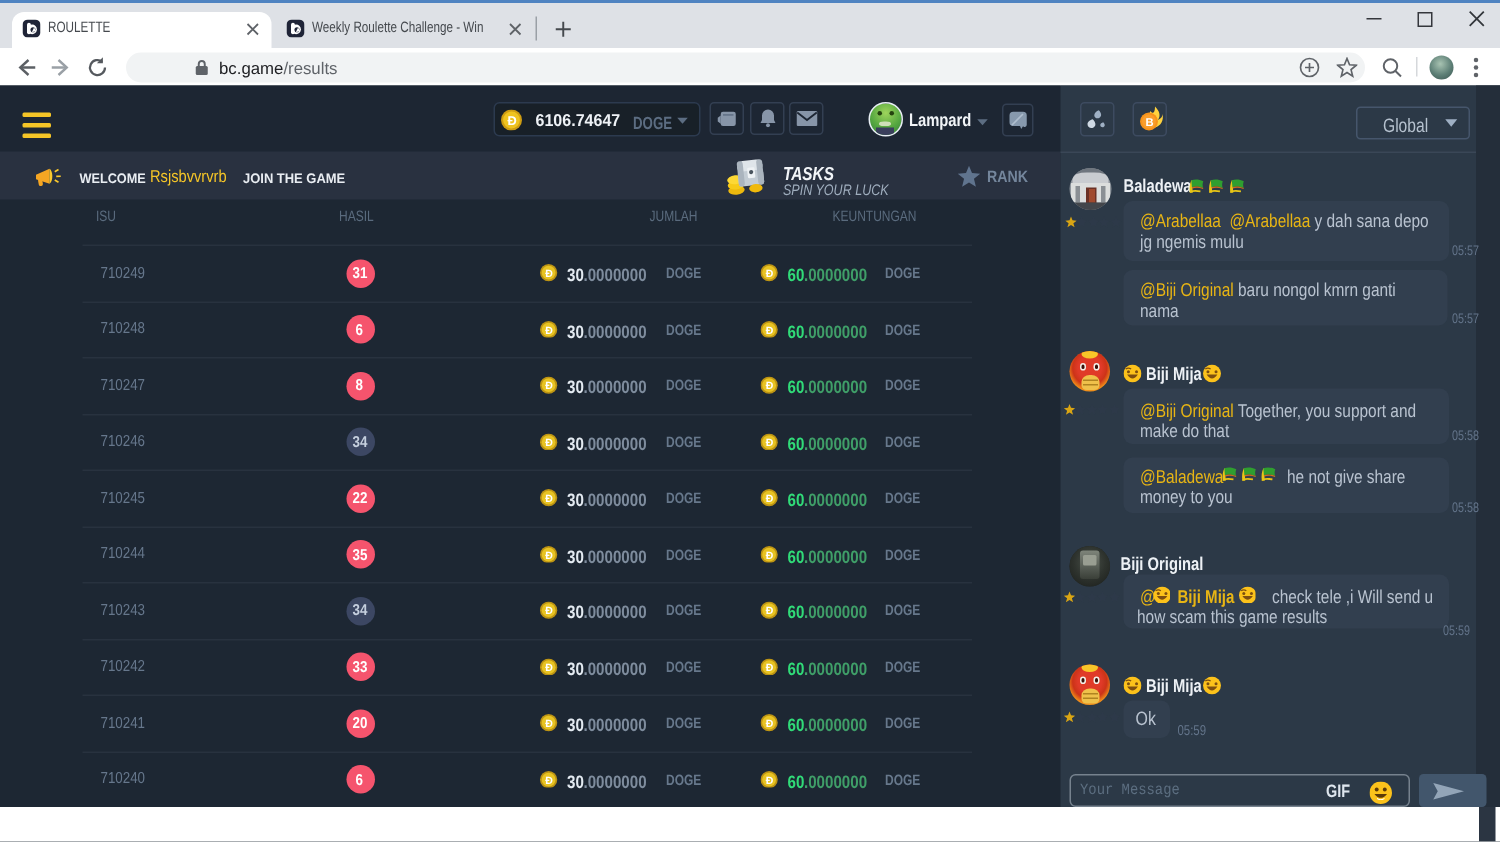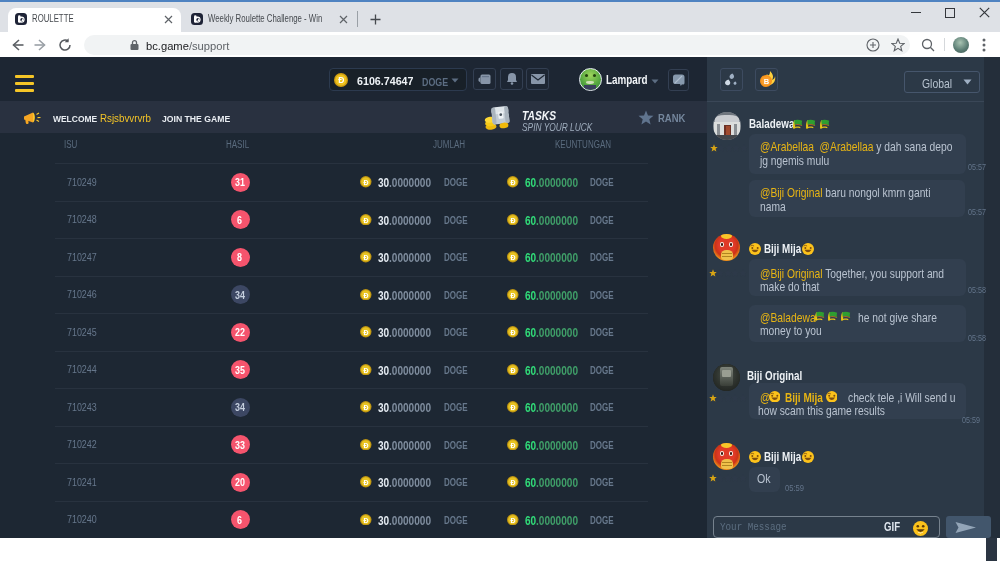--- a/index.html
+++ b/index.html
@@ -76,21 +76,21 @@
       <path d="M10.6 0.2 L10.6 4.2 L6.6 4.2 Z" fill="#55595e"></path>
     </svg>
   </div>
 <div class="abs" style="left:84px;top:35px;width:826px;height:20px;background:#f1f3f4;border-radius:10px"></div>
 <div class="abs" style="left:129px;top:39px">
     <svg width="11" height="12">
       <rect x="1.5" y="5" width="8" height="6" rx="1" fill="#5f6368"></rect>
       <path d="M3.5 5 V3.6 A2 2 0 0 1 7.5 3.6 V5" stroke="#5f6368" stroke-width="1.3" fill="none"></path>
     </svg>
   </div>
-<div class="t" style="left:146px;top:40.5px;font-size:11.2px;color:#202124">bc.game<span style="color:#5f6368">/support</span></div>
+<div class="t" style="left:146px;top:40.5px;font-size:11.2px;color:#202124">bc.game<span style="color:#5f6368">/results</span></div>
 <div class="abs" style="left:866px;top:38px">
     <svg width="14" height="14">
       <circle cx="7" cy="7" r="6" stroke="#5f6368" stroke-width="1.1" fill="none"></circle>
       <path d="M7 4 V10 M4 7 H10" stroke="#5f6368" stroke-width="1.1"></path>
     </svg>
   </div>
 <div class="abs" style="left:891px;top:38px">
     <svg width="14" height="14">
       <path d="M7 1 L8.7 5.2 L13.2 5.5 L9.7 8.4 L10.8 12.8 L7 10.4 L3.2 12.8 L4.3 8.4 L0.8 5.5 L5.3 5.2 Z" stroke="#5f6368" stroke-width="1.1" fill="none"></path>
     </svg>

